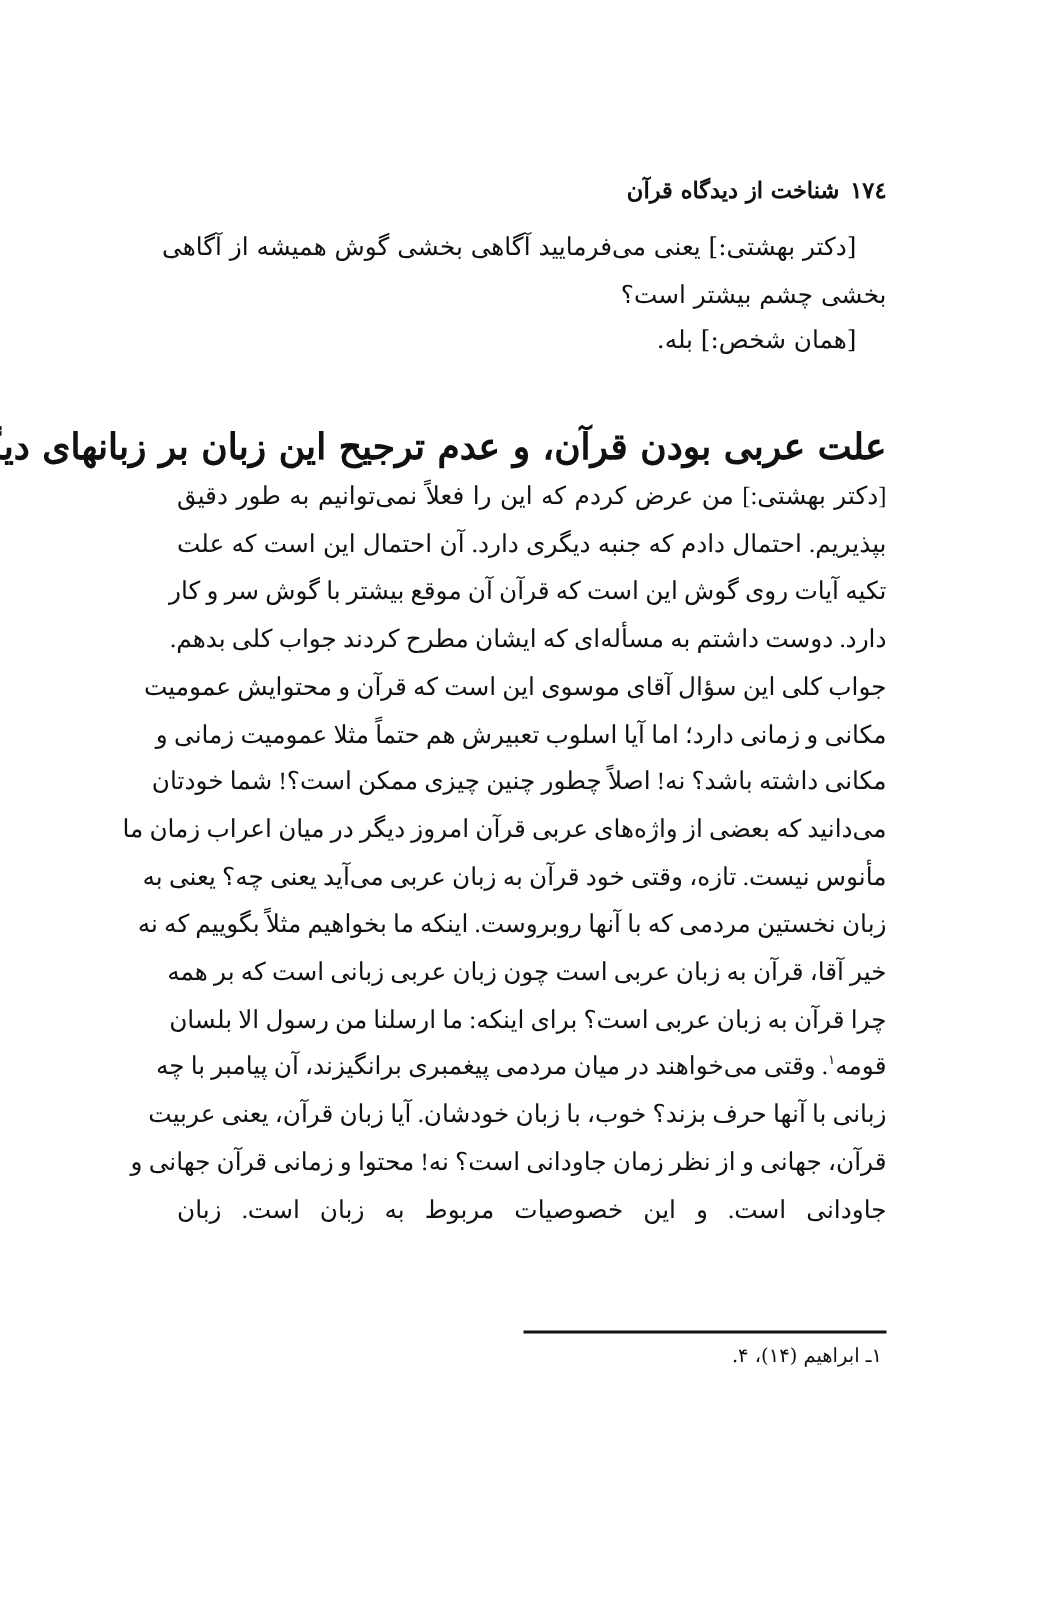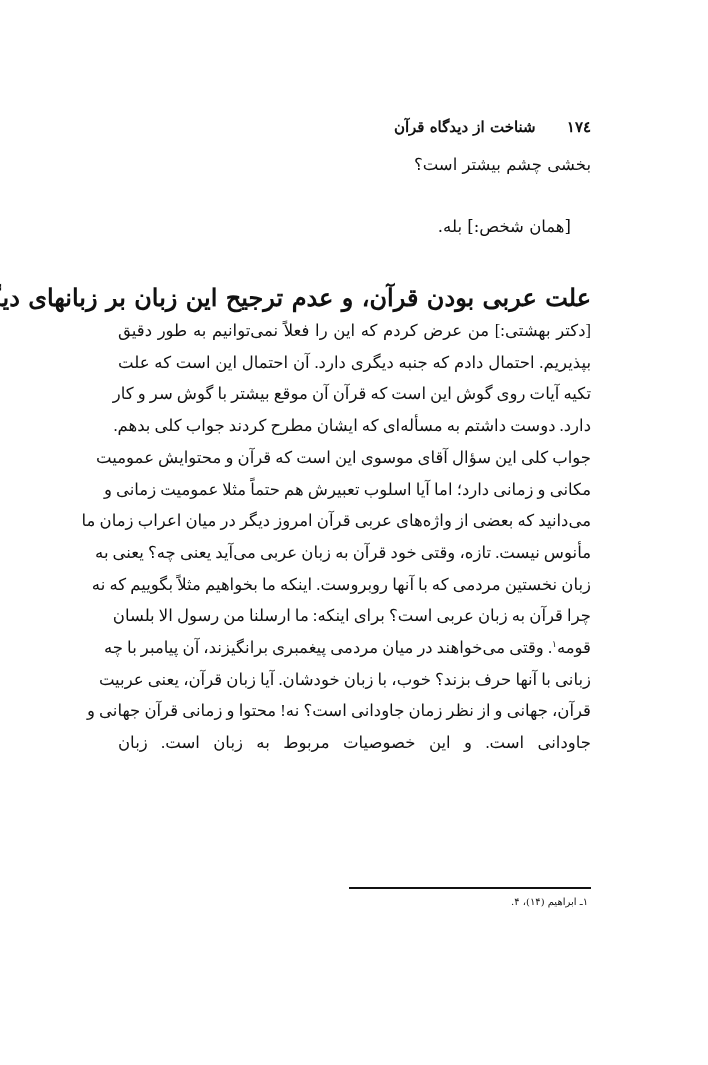--- a/index.html
+++ b/index.html
@@ -1,61 +1,64 @@
 <!DOCTYPE html>
 <html><head>
 <meta charset="utf-8">
 <style>
   html, body { margin: 0; padding: 0; background: #ffffff; }
   body { width: 708px; height: 1065px; position: relative; overflow: hidden; font-family: "DejaVu Serif", "Liberation Serif", serif; color: #111; }
   .page { position: absolute; left: 0; top: 0; width: 708px; height: 1065px; direction: rtl; }
   .running-head { position: absolute; top: 118px; right: 117px; font-size: 15px; font-weight: bold; white-space: nowrap; }
-  .running-head .pnum { margin-left: 26px; text-align: center; }
+  .running-head .pnum { margin-left: 2px; text-align: center; }
   .block { position: absolute; right: 117px; width: 473px; font-size: 16.5px; line-height: 31.5px; text-align: justify; text-align-last: right; }
   .p1 { top: 149px; }
   .p1 .first { text-indent: 20px; }
   .p2 { top: 211px; padding-right: 20px; width: 453px; }
   .heading { position: absolute; top: 283px; right: 117px; width: 473px; font-size: 24px; font-weight: bold; line-height: 30px; white-space: nowrap; }
   .body-text { top: 315px; line-height: 31.7px; font-family: Liberation Serif, serif; }
   sup { font-size: 9px; line-height: 0; }
   .fn-rule { position: absolute; top: 887px; right: 117px; width: 242px; height: 2px; background: #111; }
-  .footnote { position: absolute; top: 896px; right: 120px; font-size: 10px; white-space: nowrap; }
+  .footnote { position: absolute; top: 896px; right: 120px; font-size: 13px; white-space: nowrap; }
   .line { display: block; white-space: nowrap; text-align: justify; text-align-last: justify; }
   .line.last { text-align-last: right; }
 </style>
 </head>
 <body>
 
 <div class="page">
 
   <div class="running-head">
     <span class="pnum">١٧٤</span>
     <span>شناخت از دیدگاه قرآن</span>
   </div>
 
   <div class="block p1">
+    <span class="line first">[دکتر بهشتی:] یعنی می‌فرمایید آگاهی بخشی گوش همیشه از آگاهی</span>
     <span class="line last">بخشی چشم بیشتر است؟</span>
   </div>
 
   <div class="block p2">
     <span class="line last">[همان شخص:] بله.</span>
   </div>
 
   <div class="heading">علت عربی بودن قرآن، و عدم ترجیح این زبان بر زبانهای دیگر</div>
 
   <div class="block body-text">
     <span class="line">[دکتر بهشتی:] من عرض کردم که این را فعلاً نمی‌توانیم به طور دقیق</span>
     <span class="line">بپذیریم. احتمال دادم که جنبه دیگری دارد. آن احتمال این است که علت</span>
     <span class="line">تکیه آیات روی گوش این است که قرآن آن موقع بیشتر با گوش سر و کار</span>
     <span class="line">دارد. دوست داشتم به مسأله‌ای که ایشان مطرح کردند جواب کلی بدهم.</span>
     <span class="line">جواب کلی این سؤال آقای موسوی این است که قرآن و محتوایش عمومیت</span>
     <span class="line">مکانی و زمانی دارد؛ اما آیا اسلوب تعبیرش هم حتماً مثلا عمومیت زمانی و</span>
+    <span class="line">مکانی داشته باشد؟ نه! اصلاً چطور چنین چیزی ممکن است؟! شما خودتان</span>
     <span class="line">می‌دانید که بعضی از واژه‌های عربی قرآن امروز دیگر در میان اعراب زمان ما</span>
     <span class="line">مأنوس نیست. تازه، وقتی خود قرآن به زبان عربی می‌آید یعنی چه؟ یعنی به</span>
     <span class="line">زبان نخستین مردمی که با آنها روبروست. اینکه ما بخواهیم مثلاً بگوییم که نه</span>
+    <span class="line">خیر آقا، قرآن به زبان عربی است چون زبان عربی زبانی است که بر همه</span>
     <span class="line">چرا قرآن به زبان عربی است؟ برای اینکه: ما ارسلنا من رسول الا بلسان</span>
     <span class="line"><span>قومه</span><sup>١</sup><span>. وقتی می‌خواهند در میان مردمی پیغمبری برانگیزند، آن پیامبر با چه</span></span>
     <span class="line">زبانی با آنها حرف بزند؟ خوب، با زبان خودشان. آیا زبان قرآن، یعنی عربیت</span>
     <span class="line">قرآن، جهانی و از نظر زمان جاودانی است؟ نه! محتوا و زمانی قرآن جهانی و</span>
     <span class="line">جاودانی است. و این خصوصیات مربوط به زبان است. زبان</span>
   </div>
 
   <div class="fn-rule"></div>
   <div class="footnote">١ـ ابراهیم (١۴)، ۴.</div>
 

